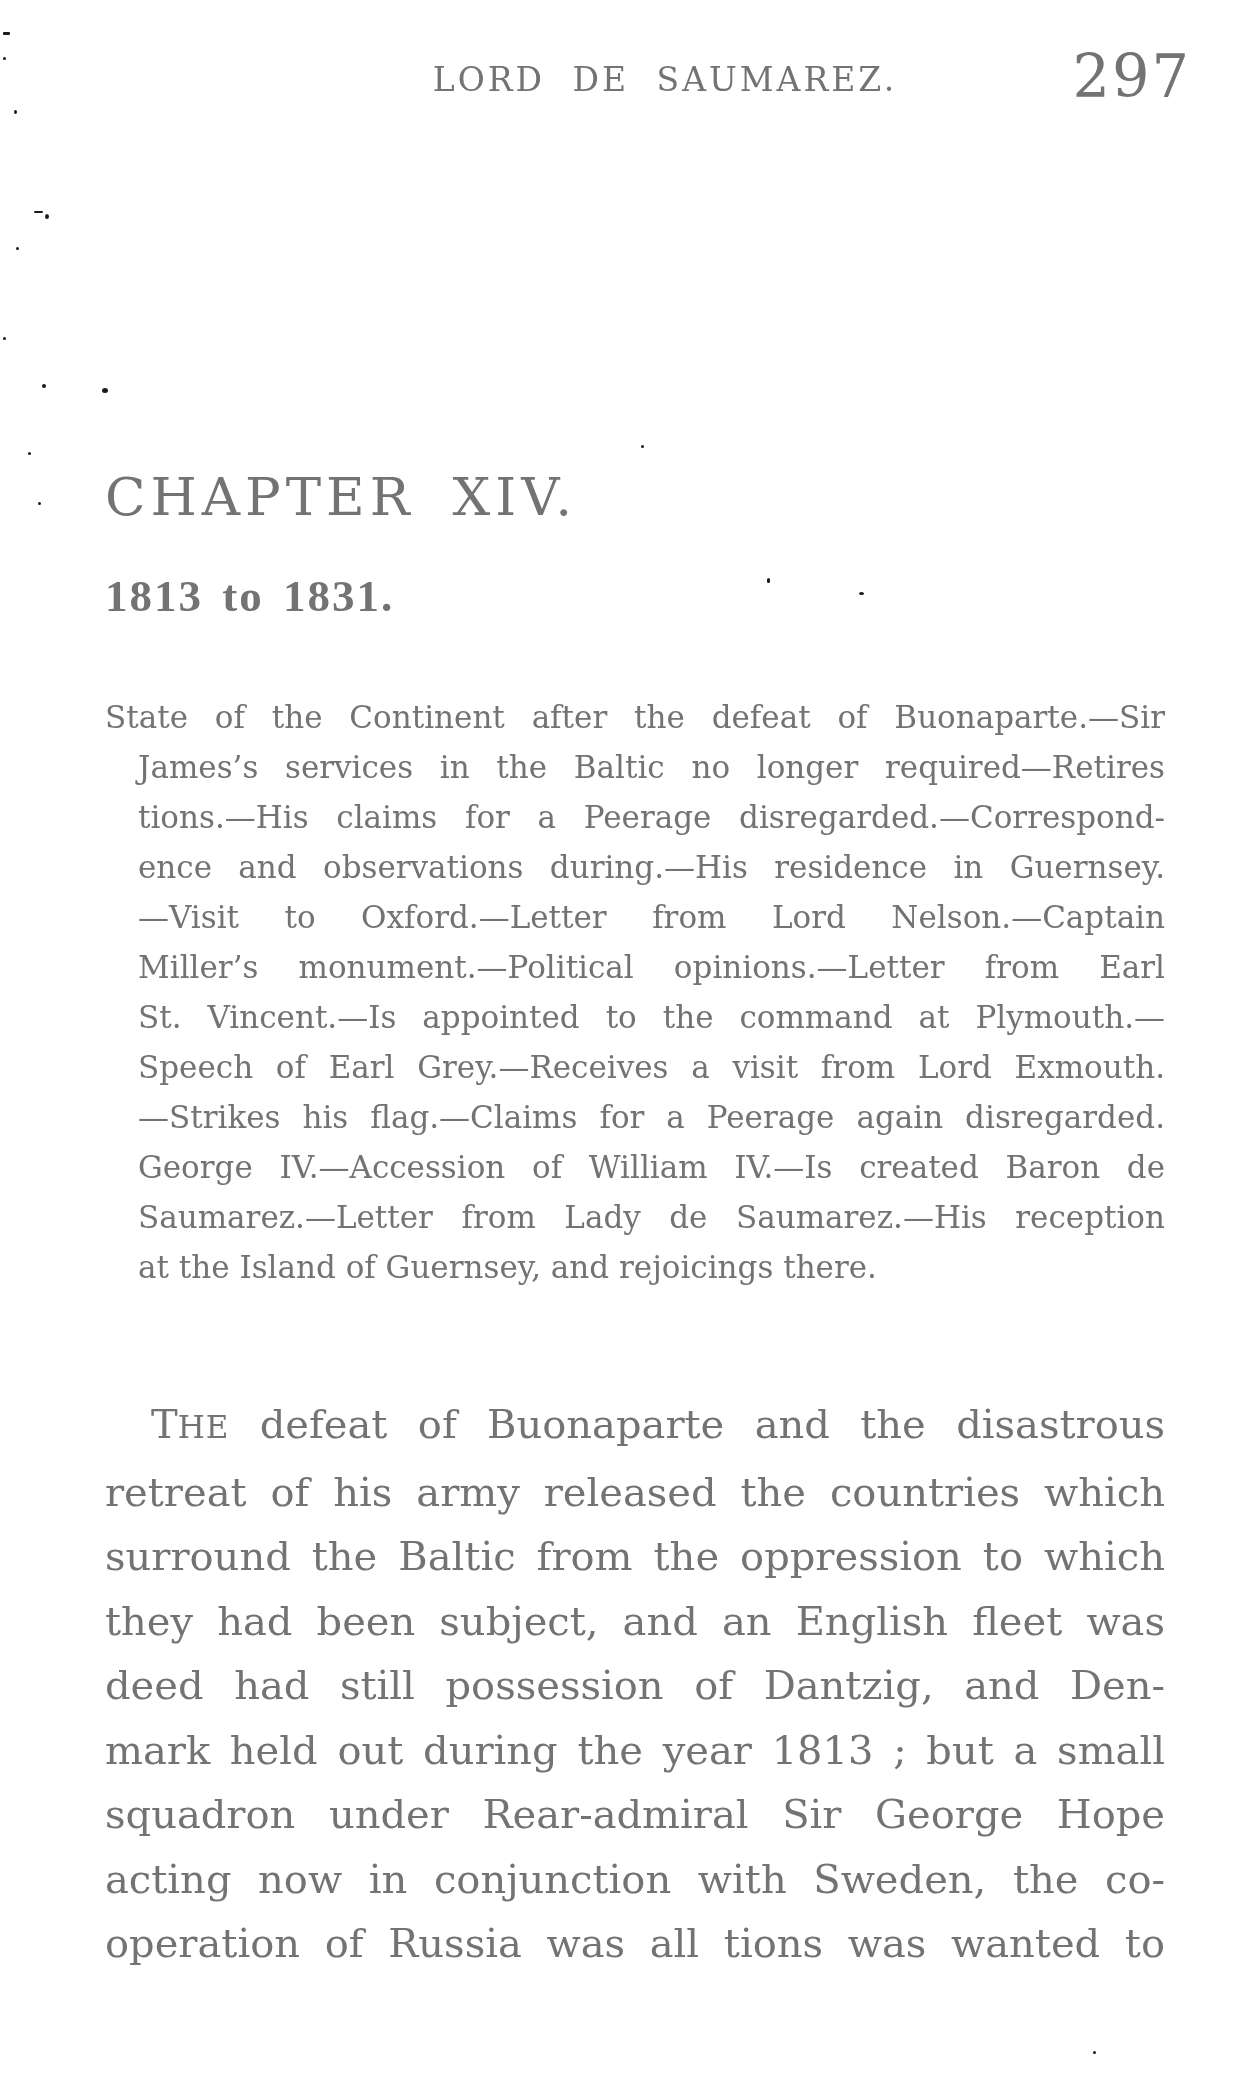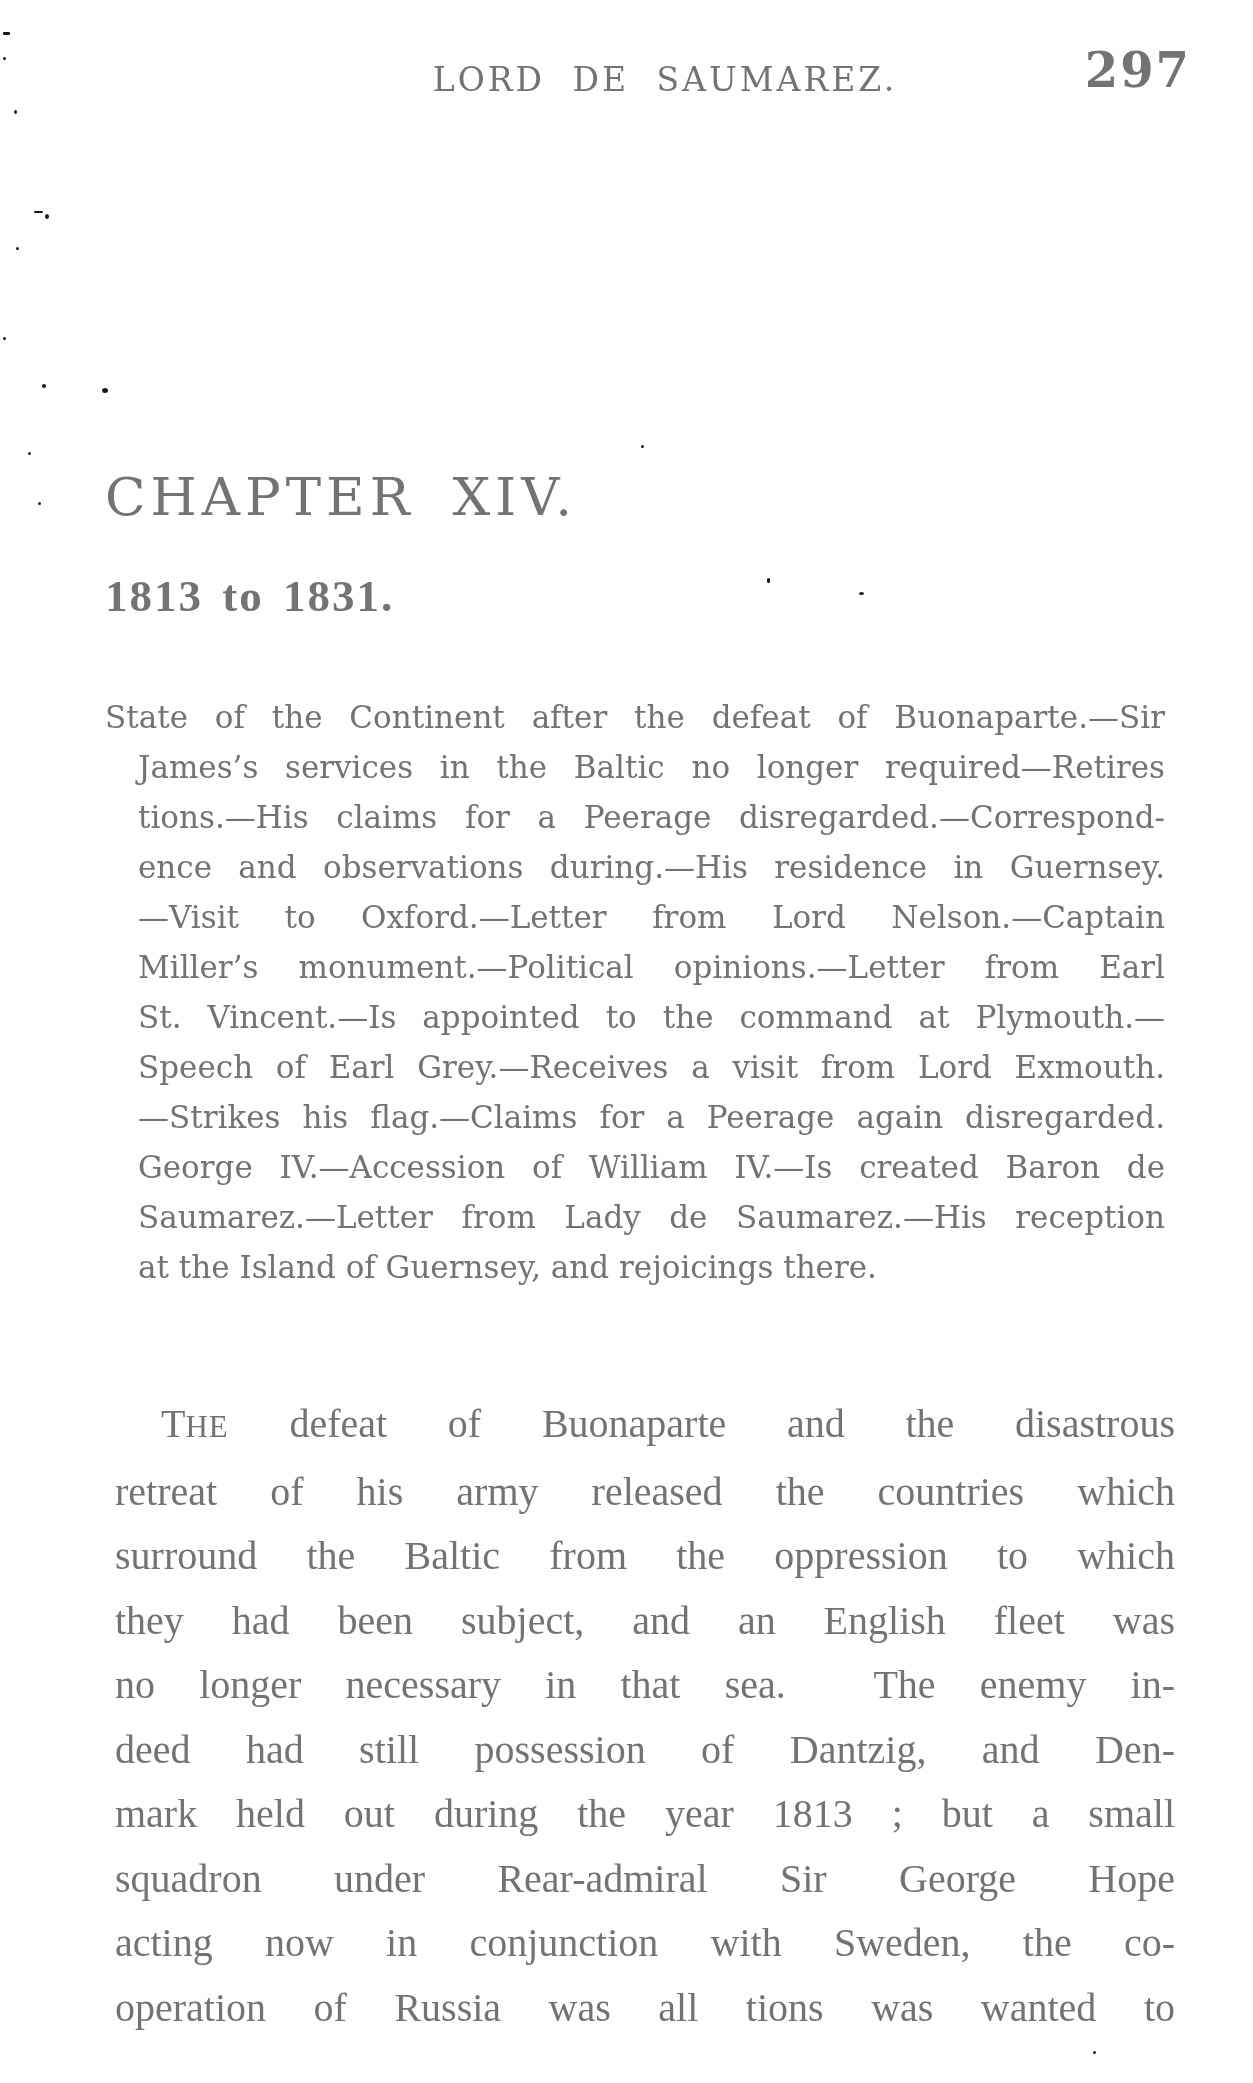--- a/index.html
+++ b/index.html
@@ -25,22 +25,22 @@
     text-align: center;
     font-size: 33px;
     letter-spacing: 3px;
     word-spacing: 14px;
     white-space: nowrap;
   }
   .page-number {
     position: absolute;
     top: 42px;
     right: 62px;
-    font-size: 48px;
-    font-weight: bold;
+    font-size: 59px;
+    font-weight: normal;
     letter-spacing: 2px;
   }
   
   .chapter-heading {
     position: absolute;
     top: 466px;
     left: 105px;
     width: 1120px;
     margin: 0;
     text-align: left;
@@ -77,25 +77,24 @@
     text-align: justify;
     text-align-last: justify;
     padding-left: 33px;
   }
   .sline.first { padding-left: 0; }
   .sline.last  { text-align-last: left; }
   
   .bodytext {
     position: absolute;
     top: 1392px;
-    left: 115px;
+    left: 105px;
     width: 1060px;
     font-size: 40px;
     line-height: 64.5px;
-    font-family: Liberation Serif, serif;
   }
   .bline {
     text-align: justify;
     text-align-last: justify;
   }
   .bline.indent { text-indent: 46px; }
   .lead-smallcaps {
     font-size: 31px;
     letter-spacing: 1px;
   }
@@ -130,21 +129,20 @@
     <div class="sline">George IV.—Accession of William IV.—Is created Baron de</div>
     <div class="sline">Saumarez.—Letter from Lady de Saumarez.—His reception</div>
     <div class="sline last">at the Island of Guernsey, and rejoicings there.</div>
   </section>
 
   <section class="bodytext">
     <div class="bline indent"><span class="lead-initial">T</span><span class="lead-smallcaps">HE</span><span> defeat of Buonaparte and the disastrous</span></div>
     <div class="bline">retreat of his army released the countries which</div>
     <div class="bline">surround the Baltic from the oppression to which</div>
     <div class="bline">they had been subject, and an English fleet was</div>
-    <div class="bline">no longer necessary in that sea.&nbsp; The enemy in-</div>
     <div class="bline">deed had still possession of Dantzig, and Den-</div>
     <div class="bline">mark held out during the year 1813 ; but a small</div>
     <div class="bline">squadron under Rear-admiral Sir George Hope</div>
     <div class="bline">acting now in conjunction with Sweden, the co-</div>
     <div class="bline">operation of Russia was all tions was wanted to</div>
   </section>
 
   <div class="speck" style="left:3px;   top:32px;   width:7px; height:3px; border-radius:1px;"></div>
   <div class="speck" style="left:3px;   top:57px;   width:3px; height:3px;"></div>
   <div class="speck" style="left:14px;  top:110px;  width:3px; height:4px;"></div>

